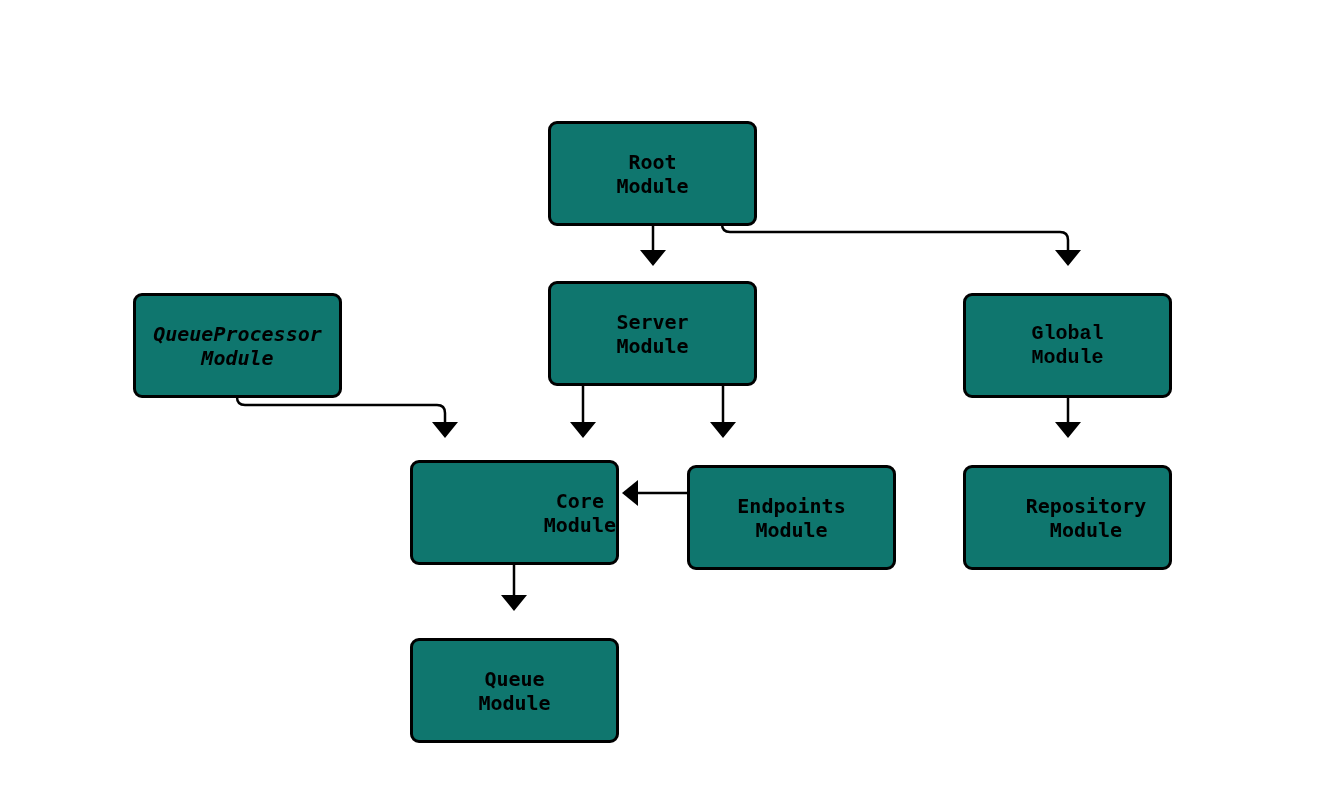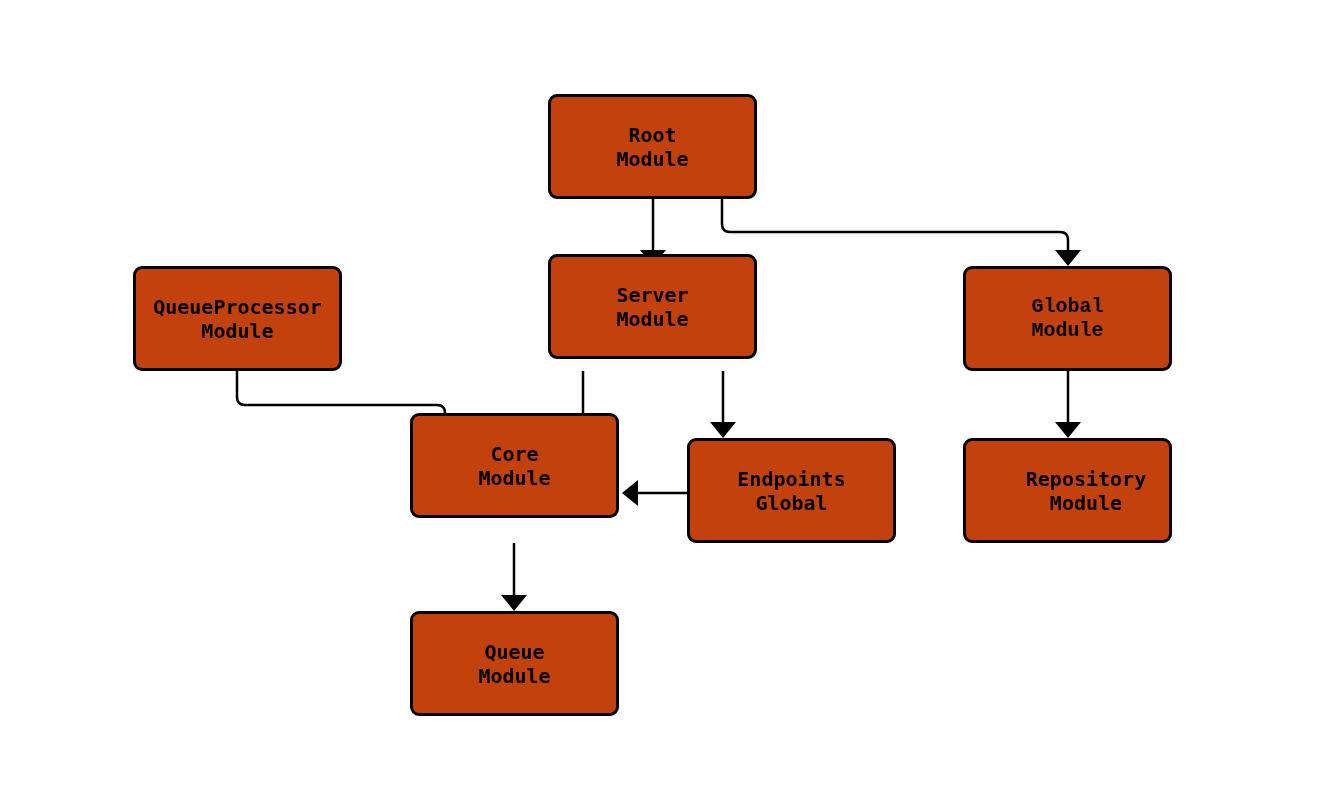--- a/index.html
+++ b/index.html
@@ -25,38 +25,39 @@
   .edge {
     fill: none;
     stroke: #000000;
     stroke-width: 2.5px;
   }
   .node {
     position: absolute;
     width: 209px;
     height: 105px;
     box-sizing: border-box;
-    background: #c2410c;
+    background: #0f766e;
     border: 3px solid #000000;
     border-radius: 9px;
     display: flex;
     align-items: center;
     justify-content: center;
     text-align: center;
     color: #000000;
     font-size: 20px;
     font-weight: bold;
     line-height: 24px;
     white-space: pre-line;
+    margin-top: 27px;
   }
   .node-root          { left: 548px;  top: 94px;  }
-  .node-queueprocessor{ left: 133px;  top: 266px; }
+  .node-queueprocessor{ left: 133px;  top: 266px; font-style: italic; }
   .node-server        { left: 548px;  top: 254px; }
   .node-global        { left: 963px;  top: 266px; font-family: Liberation Mono, monospace; }
-  .node-core          { left: 410px;  top: 413px; }
+  .node-core          { left: 410px;  top: 433px; justify-content: flex-end; }
   .node-endpoints     { left: 687px;  top: 438px; }
   .node-repository    { left: 963px;  top: 438px; padding-left: 37px; }
   .node-queue         { left: 410px;  top: 611px; align-items: center; }
 </style>
 </head>
 <body>
 
 <div class="canvas">
 
   <svg class="edge-layer" width="1337" height="809" viewBox="0 0 1337 809" xmlns="http://www.w3.org/2000/svg">
@@ -96,21 +97,21 @@
 Module</span>
   </div>
 
   <div class="node node-core">
     <span>Core
 Module</span>
   </div>
 
   <div class="node node-endpoints">
     <span>Endpoints
-Global</span>
+Module</span>
   </div>
 
   <div class="node node-repository">
     <span>Repository
 Module</span>
   </div>
 
   <div class="node node-queue">
     <span>Queue
 Module</span>

